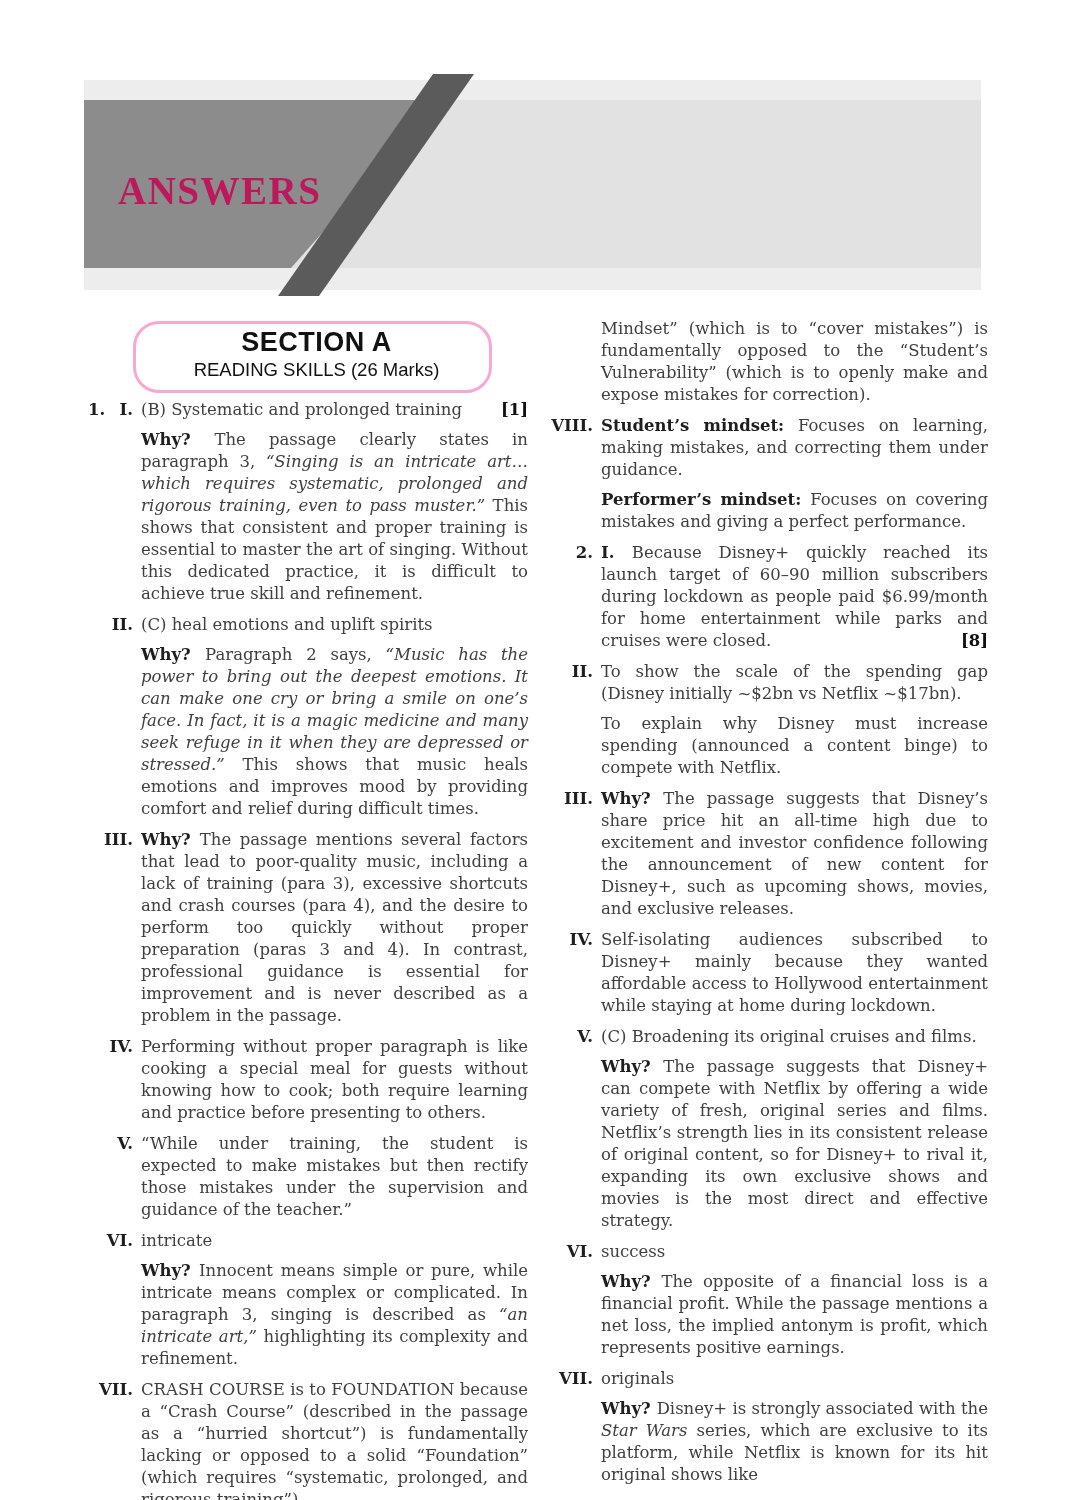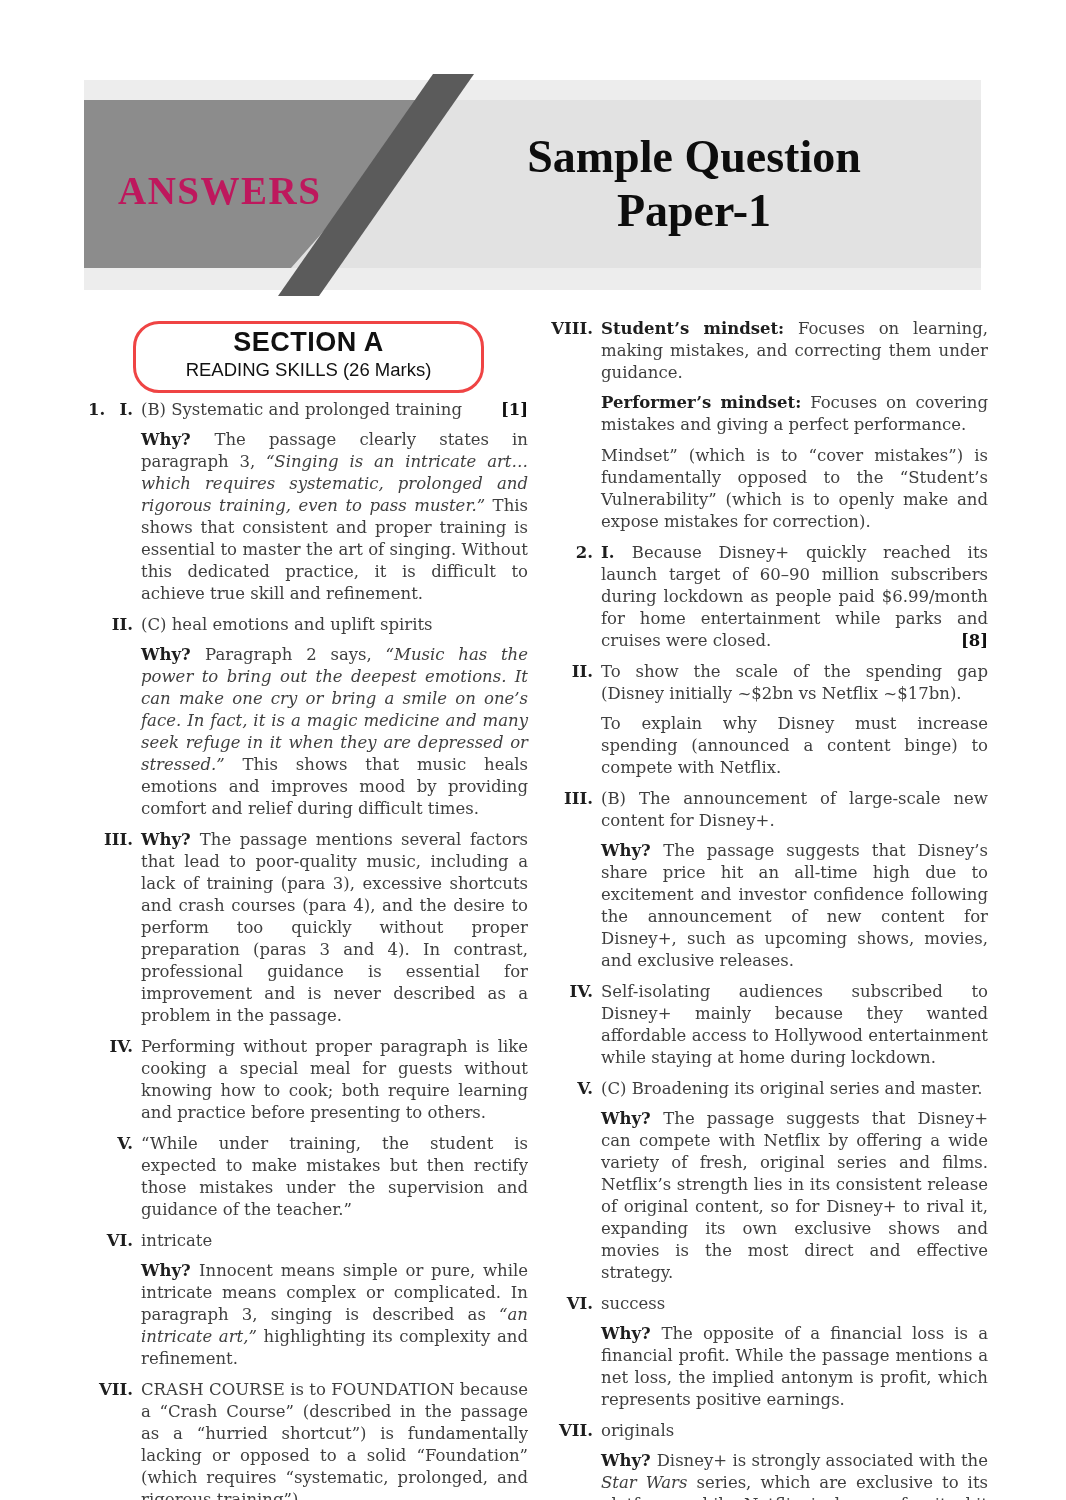--- a/index.html
+++ b/index.html
@@ -37,23 +37,23 @@
   .paper-title{
     position:absolute;left:330px;top:56px;width:560px;
     text-align:center;
     font-family:"Liberation Serif",serif;
     font-weight:bold;font-size:46px;line-height:1.18;
     color:#0d0d0d;
   }
   
   .section-box{
     position:absolute;left:133px;top:321px;width:345px;height:66px;
-    border:3px solid #ef4444;border-radius:26px;
+    border:3px solid #f9a8d4;border-radius:26px;
     background:#ffffff;text-align:center;
-    font-family:"Liberation Sans",sans-serif;color:#111;
+    font-family:"Liberation Sans",sans-serif;color:#111;padding-left:8px;
   }
   .section-box .t1{font-weight:bold;font-size:27px;margin-top:3px;letter-spacing:.5px;}
   .section-box .t2{font-weight:normal;font-size:18.5px;margin-top:1px;}
   
   .col{position:absolute;width:440px;font-size:16.5px;line-height:22px;text-align:justify;}
   .col-left{left:88px;top:399px;}
   .col-right{left:548px;top:318px;}
   .item{display:flex;margin-bottom:9px;}
   .gutter{
     flex:none;width:45px;display:flex;justify-content:space-between;
@@ -69,24 +69,20 @@
 </head>
 <body>
 
 <div class="page">
 
   <div class="header">
     <div class="banner"></div>
     <div class="answers-block"></div>
     <div class="diag-stripe"></div>
     <div class="answers-label">ANSWERS</div>
-    <div class="paper-title">
-      <div>Sample Question</div>
-      <div>Paper-1</div>
-    </div>
   </div>
 
   <div class="section-box">
     <div class="t1">SECTION A</div>
     <div class="t2">READING SKILLS (26 Marks)</div>
   </div>
 
   <div class="col col-left">
   <div class="item">
     <div class="gutter">
@@ -158,41 +154,41 @@
     </div>
     <div class="body">
           <div class="para"><span>CRASH COURSE is to FOUNDATION because a “Crash Course” (described in the passage as a “hurried shortcut”) is fundamentally lacking or opposed to a solid “Foundation” (which requires “systematic, prolonged, and rigorous training”).</span></div>
         </div>
   </div>
 </div>
   <div class="col col-right">
   <div class="item">
     <div class="gutter">
       <span class="g-left"></span>
+      <span class="g-right"></span>
+    </div>
+    <div class="body">
+          <div class="para"><span>Mindset” (which is to “cover mistakes”) is fundamentally opposed to the “Student’s Vulnerability” (which is to openly make and expose mistakes for correction).</span></div>
+        </div>
+  </div>
+
+  <div class="item">
+    <div class="gutter">
+      <span class="g-left"></span>
       <span class="g-right">VIII.</span>
     </div>
     <div class="body">
           <div class="para"><span class="b">Student’s mindset:</span><span> Focuses on learning, making mistakes, and correcting them under guidance.</span></div>
           <div class="para"><span class="b">Performer’s mindset:</span><span> Focuses on covering mistakes and giving a perfect performance.</span></div>
         </div>
   </div>
 
   <div class="item">
     <div class="gutter">
       <span class="g-left"></span>
-      <span class="g-right"></span>
-    </div>
-    <div class="body">
-          <div class="para"><span>Mindset” (which is to “cover mistakes”) is fundamentally opposed to the “Student’s Vulnerability” (which is to openly make and expose mistakes for correction).</span></div>
-        </div>
-  </div>
-
-  <div class="item">
-    <div class="gutter">
-      <span class="g-left"></span>
       <span class="g-right">2.</span>
     </div>
     <div class="body">
           <div class="para"><span class="b">I. </span><span>Because Disney+ quickly reached its launch target of 60–90 million subscribers during lockdown as people paid $6.99/month for home entertainment while parks and cruises were closed.</span><span class="marks">[8]</span></div>
         </div>
   </div>
 
   <div class="item">
     <div class="gutter">
       <span class="g-left"></span>
@@ -203,42 +199,41 @@
           <div class="para"><span>To explain why Disney must increase spending (announced a content binge) to compete with Netflix.</span></div>
         </div>
   </div>
 
   <div class="item">
     <div class="gutter">
       <span class="g-left"></span>
       <span class="g-right">III.</span>
     </div>
     <div class="body">
-          <div class="para"><span>(B) The announcement of large-scale new content for Disney+.</span></div>
           <div class="para"><span class="b">Why? </span><span>The passage suggests that Disney’s share price hit an all-time high due to excitement and investor confidence following the announcement of new content for Disney+, such as upcoming shows, movies, and exclusive releases.</span></div>
         </div>
   </div>
 
   <div class="item">
     <div class="gutter">
       <span class="g-left"></span>
       <span class="g-right">IV.</span>
     </div>
     <div class="body">
           <div class="para"><span>Self-isolating audiences subscribed to Disney+ mainly because they wanted affordable access to Hollywood entertainment while staying at home during lockdown.</span></div>
         </div>
   </div>
 
   <div class="item">
     <div class="gutter">
       <span class="g-left"></span>
       <span class="g-right">V.</span>
     </div>
     <div class="body">
-          <div class="para"><span>(C) Broadening its original series and master.</span></div>
+          <div class="para"><span>(C) Broadening its original cruises and films.</span></div>
           <div class="para"><span class="b">Why? </span><span>The passage suggests that Disney+ can compete with Netflix by offering a wide variety of fresh, original series and films. Netflix’s strength lies in its consistent release of original content, so for Disney+ to rival it, expanding its own exclusive shows and movies is the most direct and effective strategy.</span></div>
         </div>
   </div>
 
   <div class="item">
     <div class="gutter">
       <span class="g-left"></span>
       <span class="g-right">VI.</span>
     </div>
     <div class="body">

